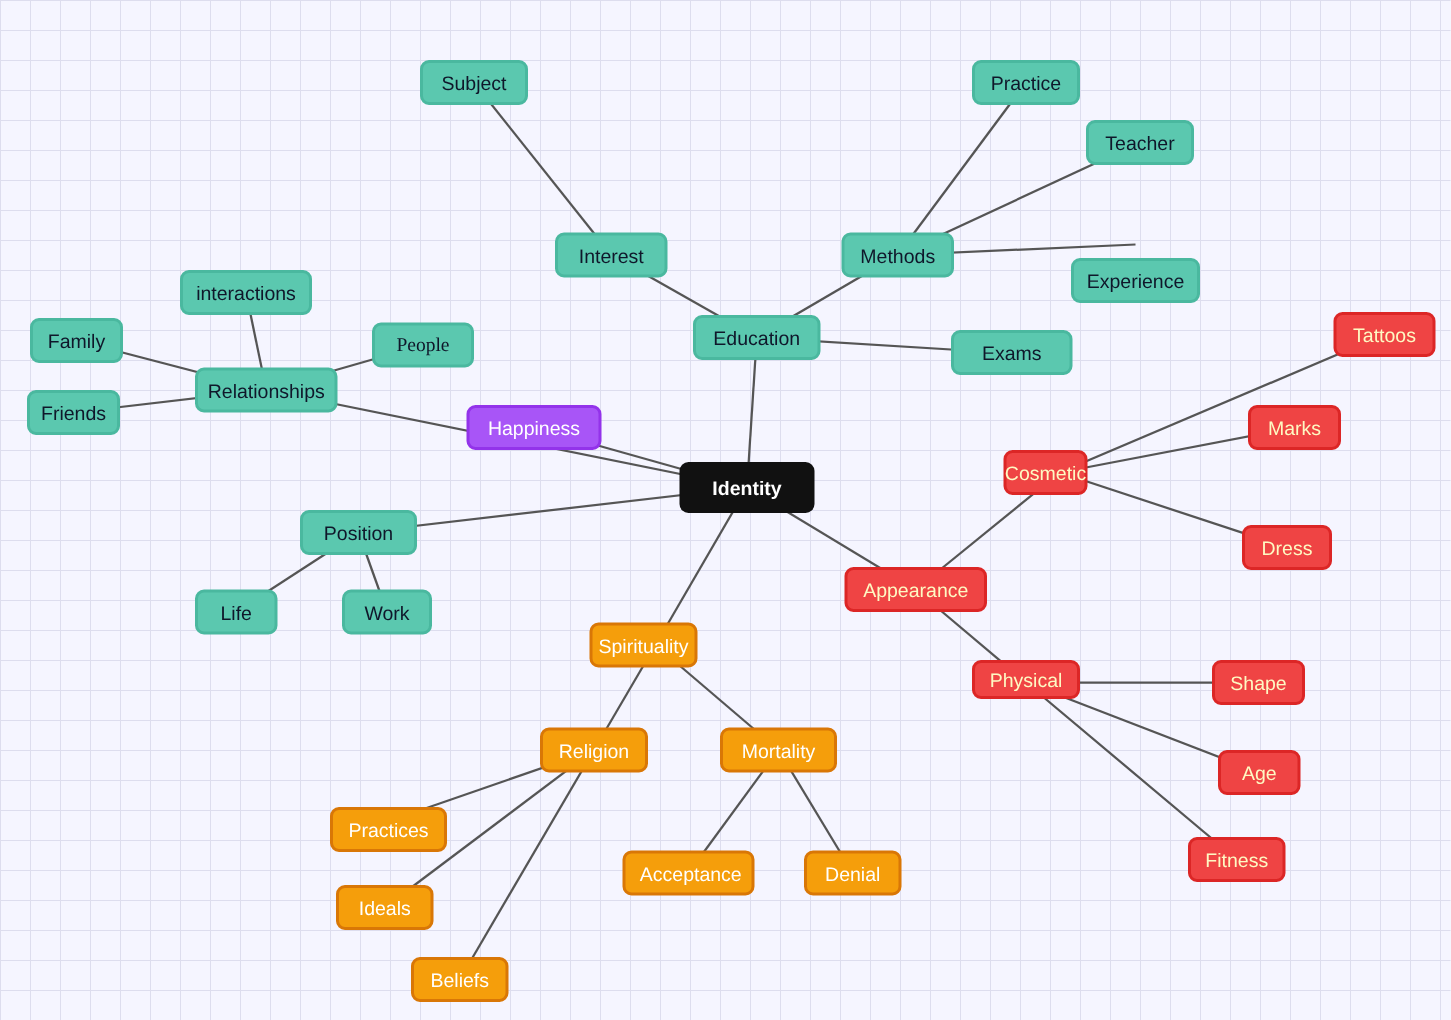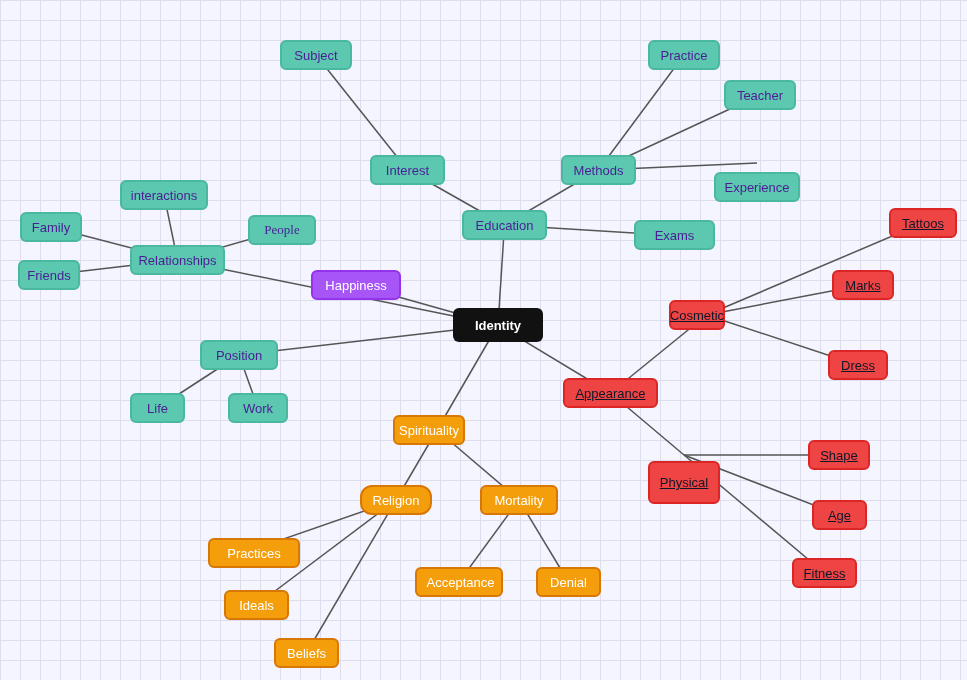--- a/index.html
+++ b/index.html
@@ -41,33 +41,32 @@
       white-space: nowrap;
     }
     .node-black {
       background-color: #111;
       color: #fff;
       border-radius: 6px;
       font-weight: bold;
     }
     .node-teal {
       background-color: #5bc8af;
-      color: #4c1d95;
+      color: #0f172a;
       border: 2px solid #4ab89f;
     }
     .node-purple {
       background-color: #a855f7;
       color: #fff;
       border: 2px solid #9333ea;
     }
     .node-red {
       background-color: #ef4444;
-      color: #0f172a;
+      color: #fef9c3;
       border: 2px solid #dc2626;
-      text-decoration: underline;
     }
     .node-yellow {
       background-color: #f59e0b;
       color: #fff;
       border: 2px solid #d97706;
     }
   </style>
 </head>
 <body>
 
@@ -123,28 +122,28 @@
       <div class="node node-teal" style="left: 120px; top: 180px; width: 88px; height: 30px;">interactions</div>
       <div class="node node-teal" style="left: 20px; top: 212px; width: 62px; height: 30px;">Family</div>
       <div class="node node-teal" style="left: 18px; top: 260px; width: 62px; height: 30px;">Friends</div>
       <div class="node node-teal" style="left: 130px; top: 393px; width: 55px; height: 30px;">Life</div>
       <div class="node node-teal" style="left: 228px; top: 393px; width: 60px; height: 30px;">Work</div>
       <div class="node node-teal" style="left: 648px; top: 40px; width: 72px; height: 30px;">Practice</div>
       <div class="node node-teal" style="left: 724px; top: 80px; width: 72px; height: 30px;">Teacher</div>
       <div class="node node-teal" style="left: 714px; top: 148px; width: 86px; height: 30px; margin-top: 24px;">Experience</div>
       <div class="node node-teal" style="left: 634px; top: 220px; width: 81px; height: 30px;">Exams</div>
       <div class="node node-red" style="left: 669px; top: 300px; width: 56px; height: 30px;">Cosmetic</div>
-      <div class="node node-red" style="left: 648px; top: 461px; width: 72px; height: 43px;">Physical</div>
+      <div class="node node-red" style="left: 648px; top: 440px; width: 72px; height: 26px;">Physical</div>
       <div class="node node-red" style="left: 889px; top: 208px; width: 68px; height: 30px;">Tattoos</div>
       <div class="node node-red" style="left: 832px; top: 270px; width: 62px; height: 30px;">Marks</div>
       <div class="node node-red" style="left: 828px; top: 350px; width: 60px; height: 30px;">Dress</div>
       <div class="node node-red" style="left: 808px; top: 440px; width: 62px; height: 30px;">Shape</div>
       <div class="node node-red" style="left: 812px; top: 500px; width: 55px; height: 30px;">Age</div>
       <div class="node node-red" style="left: 792px; top: 558px; width: 65px; height: 30px;">Fitness</div>
-      <div class="node node-yellow" style="left: 360px; top: 485px; width: 72px; height: 30px; border-radius: 12px;">Religion</div>
+      <div class="node node-yellow" style="left: 360px; top: 485px; width: 72px; height: 30px;">Religion</div>
       <div class="node node-yellow" style="left: 480px; top: 485px; width: 78px; height: 30px;">Mortality</div>
-      <div class="node node-yellow" style="left: 208px; top: 538px; width: 92px; height: 30px;">Practices</div>
+      <div class="node node-yellow" style="left: 220px; top: 538px; width: 78px; height: 30px;">Practices</div>
       <div class="node node-yellow" style="left: 224px; top: 590px; width: 65px; height: 30px;">Ideals</div>
       <div class="node node-yellow" style="left: 274px; top: 638px; width: 65px; height: 30px;">Beliefs</div>
       <div class="node node-yellow" style="left: 415px; top: 567px; width: 88px; height: 30px; padding-left: 13px;">Acceptance</div>
       <div class="node node-yellow" style="left: 536px; top: 567px; width: 65px; height: 30px;">Denial</div>
     </div>
 </div>
 
 </body></html>

